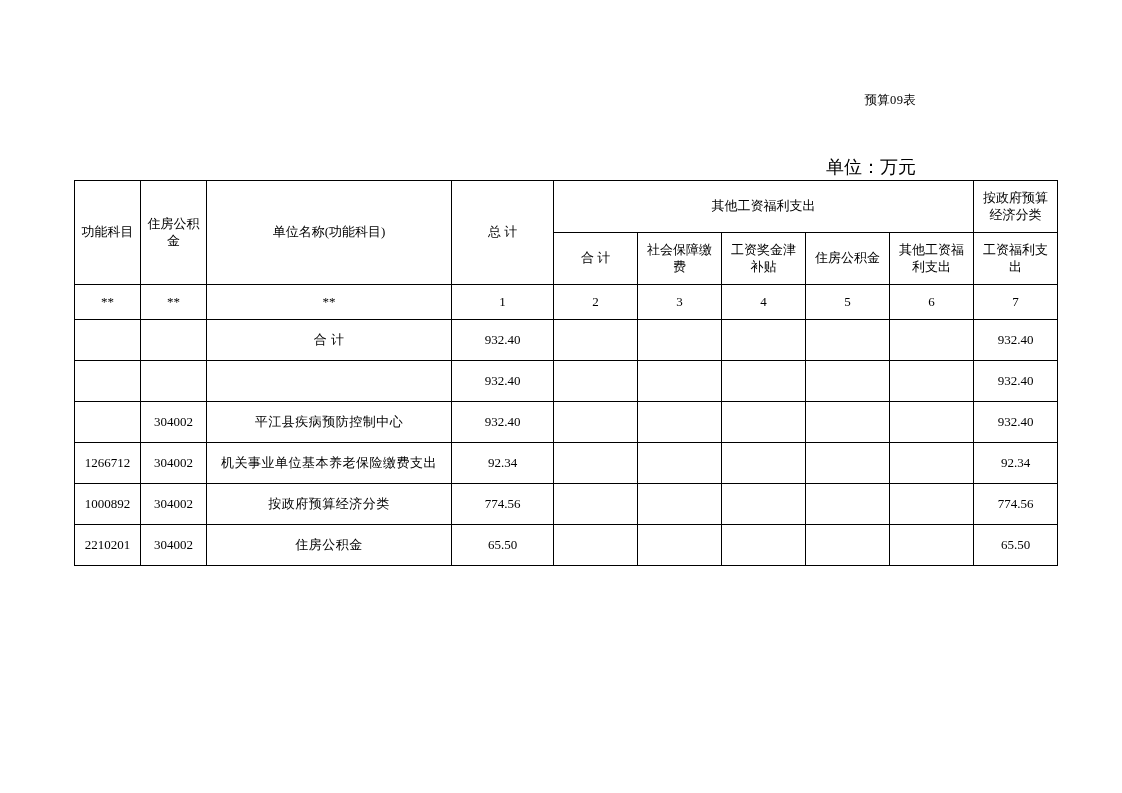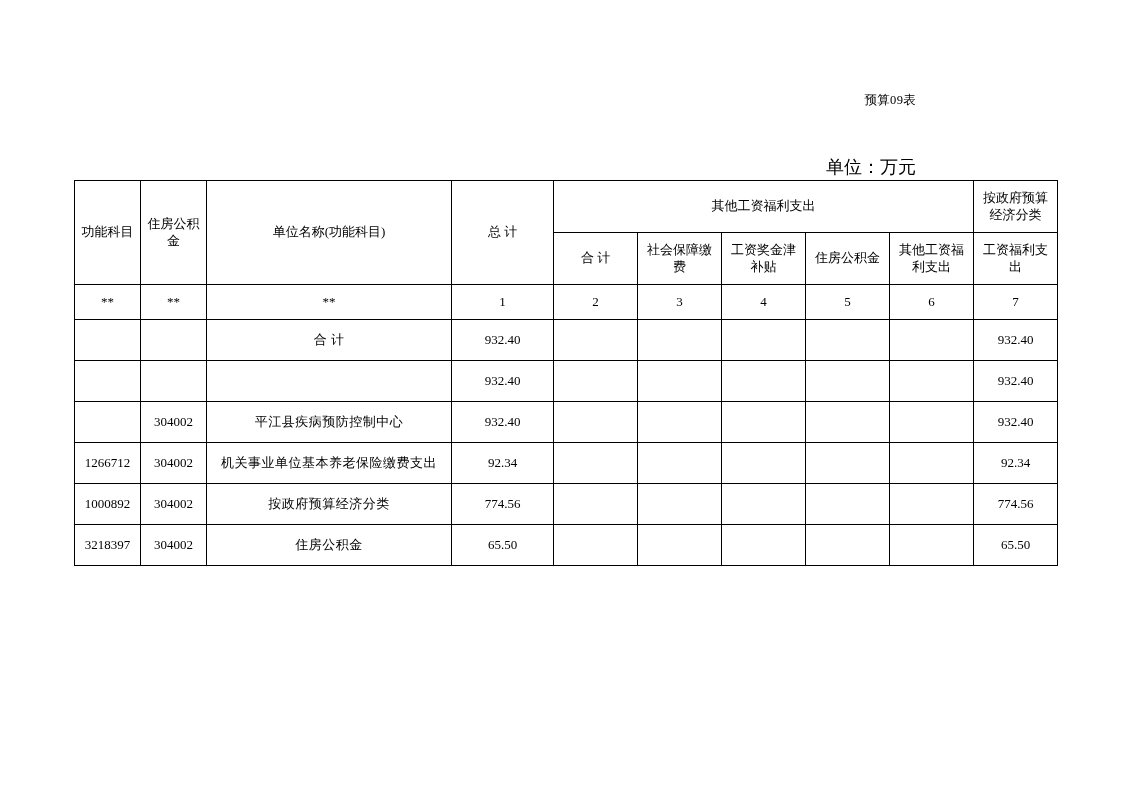--- a/index.html
+++ b/index.html
@@ -202,21 +202,21 @@
           <td class="name-cell">按政府预算经济分类</td>
           <td class="num-cell">774.56</td>
           <td class="num-cell"></td>
           <td class="num-cell"></td>
           <td class="num-cell"></td>
           <td class="num-cell"></td>
           <td class="num-cell"></td>
           <td class="num-cell">774.56</td>
         </tr>
         <tr class="data-row">
-          <td>3218397</td>
+          <td>2210201</td>
           <td>304002</td>
           <td class="name-cell">住房公积金</td>
           <td class="num-cell">65.50</td>
           <td class="num-cell"></td>
           <td class="num-cell"></td>
           <td class="num-cell"></td>
           <td class="num-cell"></td>
           <td class="num-cell"></td>
           <td class="num-cell">65.50</td>
         </tr>

